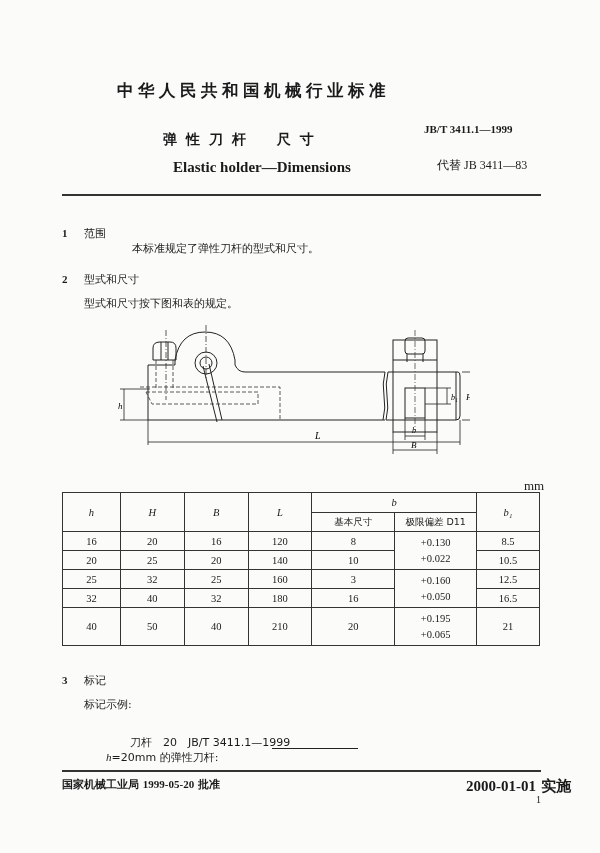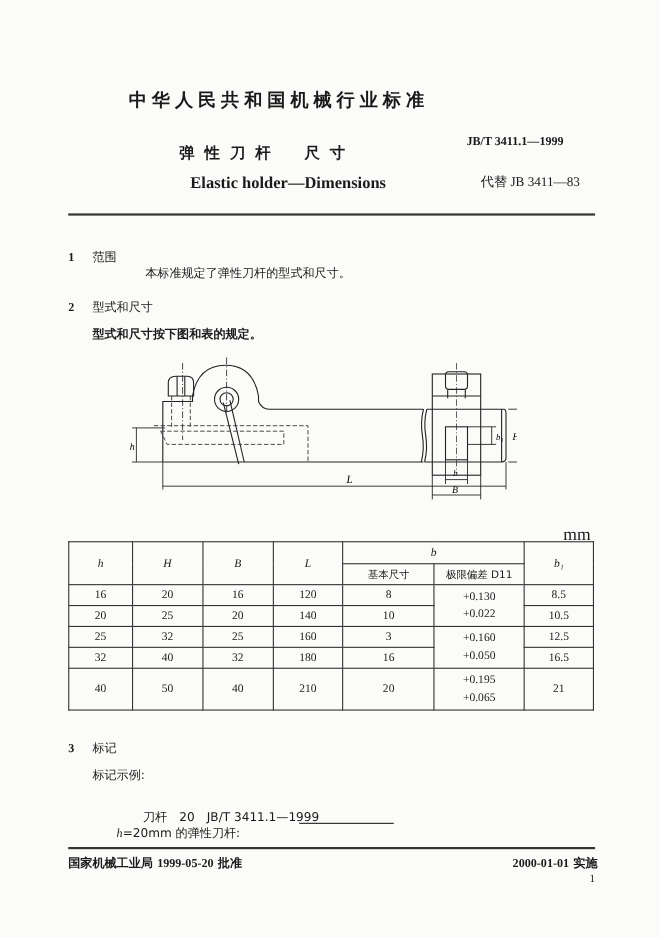--- a/index.html
+++ b/index.html
@@ -12,32 +12,32 @@
   .abs { position: absolute; }
   .std-org { left: 117px; top: 80px; font-family: "DejaVu Sans", sans-serif; font-size: 16.5px; font-weight: bold; letter-spacing: 4.5px; }
   .std-code { left: 424px; top: 123px; font-family: "Liberation Serif", serif; font-size: 11px; font-weight: bold; }
   .title-cn { left: 163px; top: 131px; font-family: "DejaVu Sans", sans-serif; font-size: 14px; font-weight: bold; letter-spacing: 9px; word-spacing: 8px; }
   .replaces { left: 437px; top: 137px; font-family: Liberation Serif, serif; font-size: 12px; margin-top: 20px; }
   .title-en { left: 173px; top: 159px; font-family: "Liberation Serif", serif; font-size: 15px; font-weight: bold; }
   .rule { height: 2px; background: #333; }
   .sec { font-family: "DejaVu Sans", sans-serif; font-size: 11px; }
   .sec .num { font-family: "Liberation Serif", serif; font-weight: bold; display: inline-block; width: 22px; }
   .para { font-family: "DejaVu Sans", sans-serif; font-size: 11px; }
-  .unit { left: 512px; top: 478px; font-family: "Liberation Serif", serif; font-size: 16px; }
+  .unit { left: 524px; top: 478px; font-family: "Liberation Serif", serif; font-size: 13px; }
   table.dims {
     position: absolute; left: 62px; top: 492px; width: 478px; border-collapse: collapse;
     font-family: "Liberation Serif", serif; font-size: 10.5px; text-align: center;
   }
   table.dims td, table.dims th { border: 1px solid #333; padding: 0; font-weight: normal; height: 18px; }
   table.dims th.var { font-style: italic; }
   table.dims .cn { font-family: "DejaVu Sans", sans-serif; font-size: 9.5px; margin-top: 28px; }
   .tol { line-height: 16px; }
   .footer-left { left: 62px; top: 777px; font-family: "DejaVu Sans", sans-serif; font-size: 11px; font-weight: bold; }
   .footer-left .d { font-family: "Liberation Serif", serif; }
-  .footer-right { left: 466px; top: 777px; font-family: "DejaVu Sans", sans-serif; font-size: 11px; font-weight: bold; }
+  .footer-right { left: 466px; top: 777px; font-family: "DejaVu Sans", sans-serif; font-size: 15px; font-weight: bold; }
   .footer-right .d { font-family: "Liberation Serif", serif; }
   .pageno { left: 536px; top: 794px; font-family: "Liberation Serif", serif; font-size: 10px; }
   .example-line { left: 272px; top: 748px; width: 86px; height: 1px; background: #222; }
   .ital { font-style: italic; font-family: "Liberation Serif", serif; }
 </style>
 </head>
 <body>
 
 <div class="abs std-org">中华人民共和国机械行业标准</div>
 <div class="abs std-code">JB/T 3411.1—1999</div>
@@ -47,21 +47,21 @@
 <div class="abs rule" style="left:62px; top:194px; width:479px;"></div>
 
 <div class="abs sec" style="left:62px; top:226px;">
   <span class="num">1</span><span>范围</span>
 </div>
 <div class="abs para" style="left:84px; top:241px;margin-left:48px;">本标准规定了弹性刀杆的型式和尺寸。</div>
 
 <div class="abs sec" style="left:62px; top:272px;">
   <span class="num">2</span><span>型式和尺寸</span>
 </div>
-<div class="abs para" style="left:84px; top:296px;font-weight:bold;">型式和尺寸按下图和表的规定。</div>
+<div class="abs para" style="left:84px; top:296px;">型式和尺寸按下图和表的规定。</div>
 
 <svg class="abs" style="left:110px; top:320px;" width="360" height="140" viewBox="0 0 360 140">
   <g fill="none" stroke="#222" stroke-width="1">
 
     <path d="M38 100 L38 45 L65 45 L65 40 Q70 12 95 12 Q120 12 125 40 L125 45 Q128 52 135 52 L275 52"></path>
     <path d="M38 100 L275 100"></path>
 
     <path d="M275 52 Q272 64 274 76 Q276 88 273 100"></path>
     <path d="M278 52 Q275 64 277 76 Q279 88 276 100"></path>
     <path d="M278 52 L348 52 Q350 52 350 56 L350 96 Q350 100 346 100 L276 100"></path>

